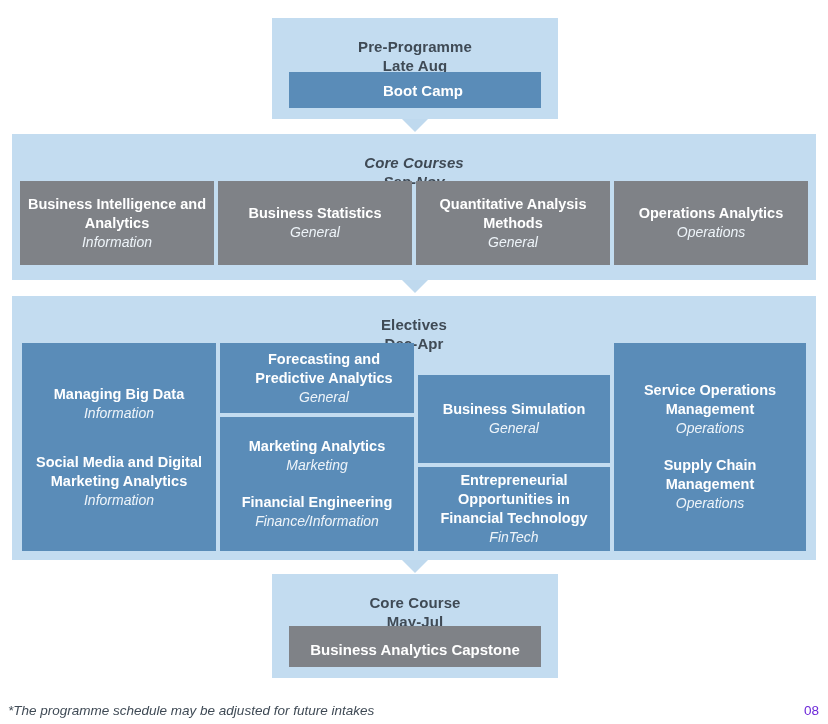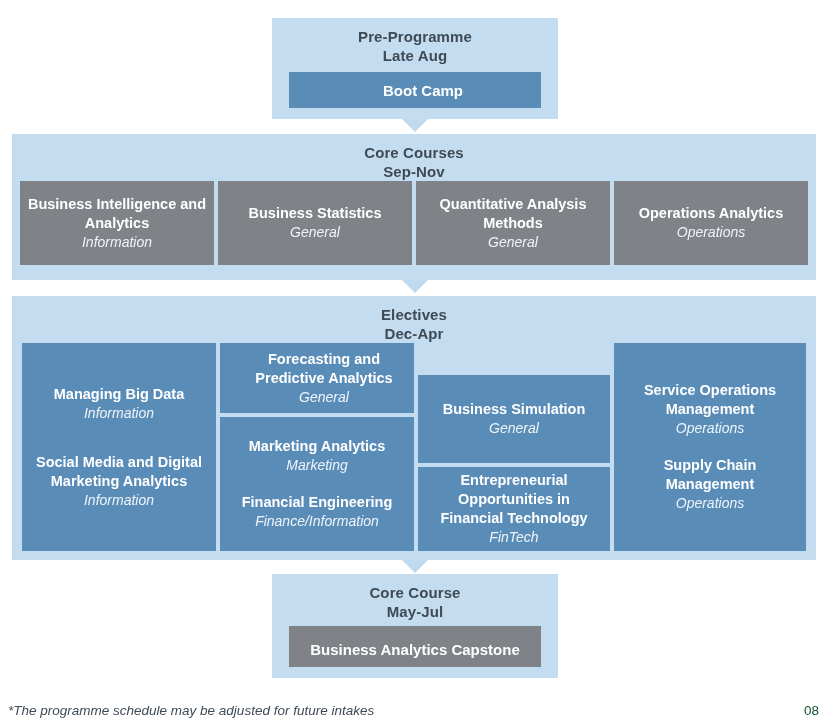--- a/index.html
+++ b/index.html
@@ -28,21 +28,21 @@
     background: #c3dcf0;
     box-sizing: border-box;
   }
 
   .panel-title {
     text-align: center;
     font-weight: bold;
     font-size: 15px;
     line-height: 19px;
     color: #3f4a55;
-    padding-top: 9px;
+    padding-top: 19px;
     letter-spacing: 0.1px;
   }
   .panel-title .sub {
     display: block;
     font-weight: bold;
   }
 
   
   .arrow {
     position: absolute;
@@ -82,21 +82,21 @@
   
   #pre-panel { left: 272px; top: 18px; width: 286px; height: 101px; }
   #boot-camp-box {
     position: absolute;
     left: 289px; top: 72px; width: 252px; height: 36px;
   }
   #boot-camp-box .course-name { font-size: 15px; }
   #arrow-1 { left: 402px; top: 119px; }
 
   
-  #core-panel { left: 12px; top: 134px; width: 804px; height: 146px; }
+  #core-panel { left: 12px; top: 134px; width: 804px; height: 146px; font-style: italic; }
   .core-row {
     position: absolute;
     left: 20px; top: 181px;
     width: 788px; height: 84px;
     display: flex;
     gap: 4px;
   }
   .core-row .box { flex: 1 1 0; padding: 4px 6px; }
   #arrow-2 { left: 402px; top: 280px; }
 
@@ -142,21 +142,21 @@
     position: absolute;
     left: 8px; top: 703px;
     font-style: italic;
     font-size: 13.5px;
     color: #3f4a55;
   }
   #corner-mark {
     position: absolute;
     right: 2px; top: 703px;
     font-size: 13.5px;
-    color: #14532d;
+    color: #6d28d9;
     overflow: hidden;
     width: 22px;
     white-space: nowrap;
   }
 </style>
 </head>
 <body>
 
 <div class="canvas">
 

